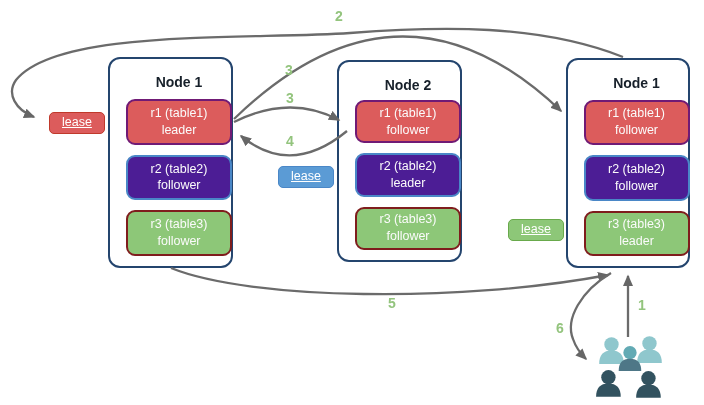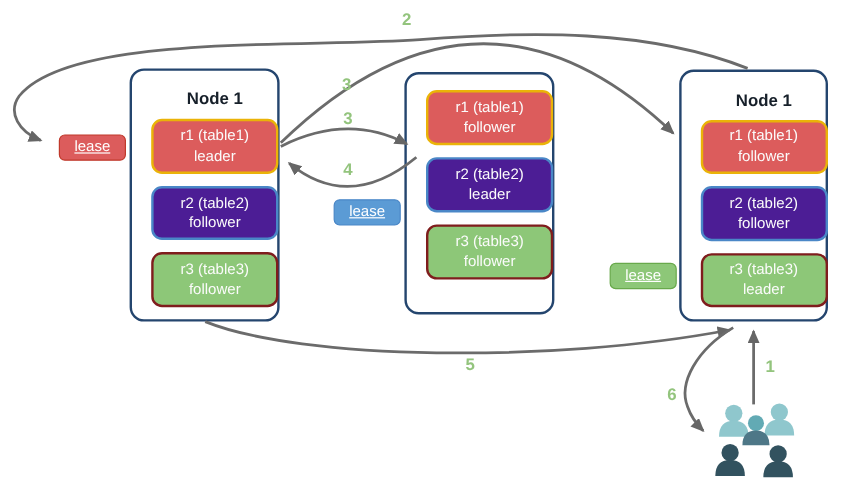--- a/index.html
+++ b/index.html
@@ -16,21 +16,21 @@
     padding-top:13px;
     padding-left:17px;
   }
   .node-title { font-weight:bold; font-size:14px; color:#17202a; height:27px; line-height:20px; }
   .range {
     width:106px; height:46px; border-radius:9px; box-sizing:border-box;
     color:#fbfbfb; font-size:12.5px; text-align:center;
     display:flex; flex-direction:column; justify-content:center;
     line-height:1.35; margin-bottom:10px;
   }
-  .range.red   { background:#dc5c5c; border:2px solid #eab308; }
+  .range.red   { background:#dc5c5c; border:2px solid #701a75; }
   .range.blue  { background:#4c1d95; border:2px solid #4a87c7; }
   .range.green { background:#8dc778; border:2px solid #7f1d1d; }
   .lease {
     position:absolute; z-index:4; color:#ffffff; font-size:12.5px;
     padding:1px 12px 2px; border-radius:5px; line-height:17px;text-decoration:underline;
   }
   .lease.red   { background:#dc5c5c; border:1.5px solid #c0392b; left:49px;  top:112px; }
   .lease.blue  { background:#5b9bd5; border:1.5px solid #4a87c7; left:278px; top:166px; }
   .lease.green { background:#8dc778; border:1.5px solid #68a94b; left:508px; top:219px; }
   .step {
@@ -68,20 +68,21 @@
     <span>r2 (table2)</span>
     <span>follower</span>
   </div>
   <div class="range green">
     <span>r3 (table3)</span>
     <span>follower</span>
   </div>
 </div>
 
 <div class="node" style="left:337px; top:60px; width:125px; height:202px;">
+  <div class="node-title">Node 2</div>
   <div class="range red">
     <span>r1 (table1)</span>
     <span>follower</span>
   </div>
   <div class="range blue">
     <span>r2 (table2)</span>
     <span>leader</span>
   </div>
   <div class="range green">
     <span>r3 (table3)</span>

